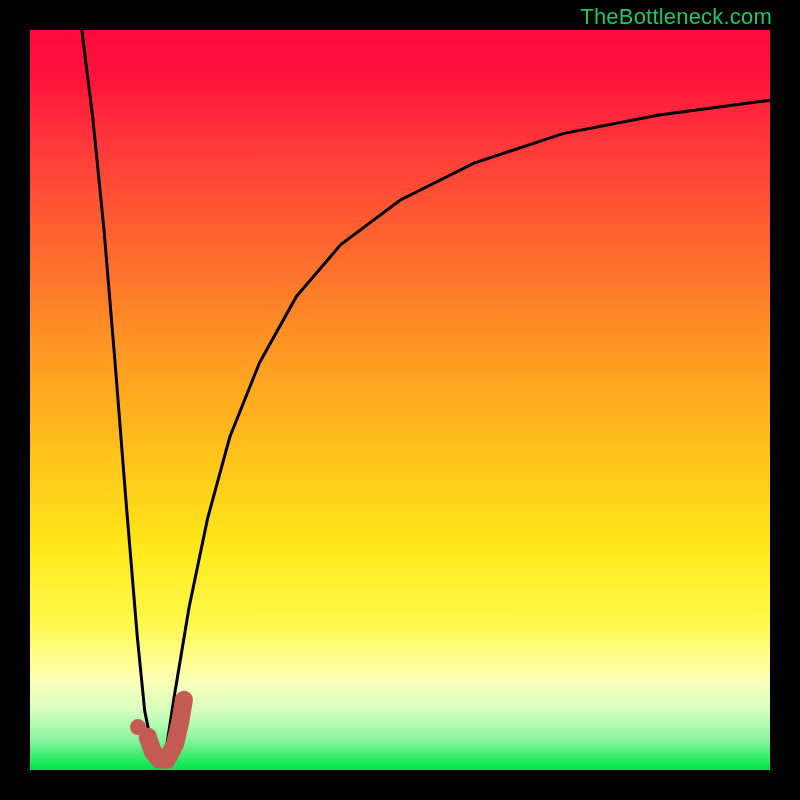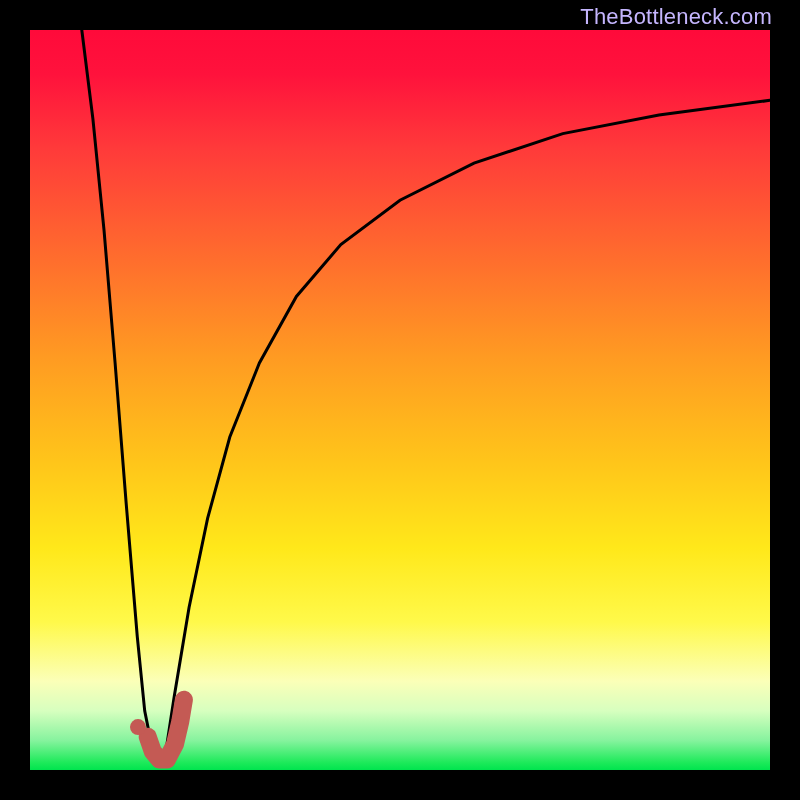--- a/index.html
+++ b/index.html
@@ -46,21 +46,21 @@
     );
   }
   .curve-svg {
     position: absolute;
     inset: 0;
   }
   .watermark {
     position: absolute;
     top: 4px;
     right: 28px;
-    color: #c4b5fd;
+    color: #22c55e;
     font-size: 22px;
     font-weight: 500;
     letter-spacing: 0.2px;
     user-select: none;
   }
 </style>
 </head>
 <body>
 
 <div class="frame">

